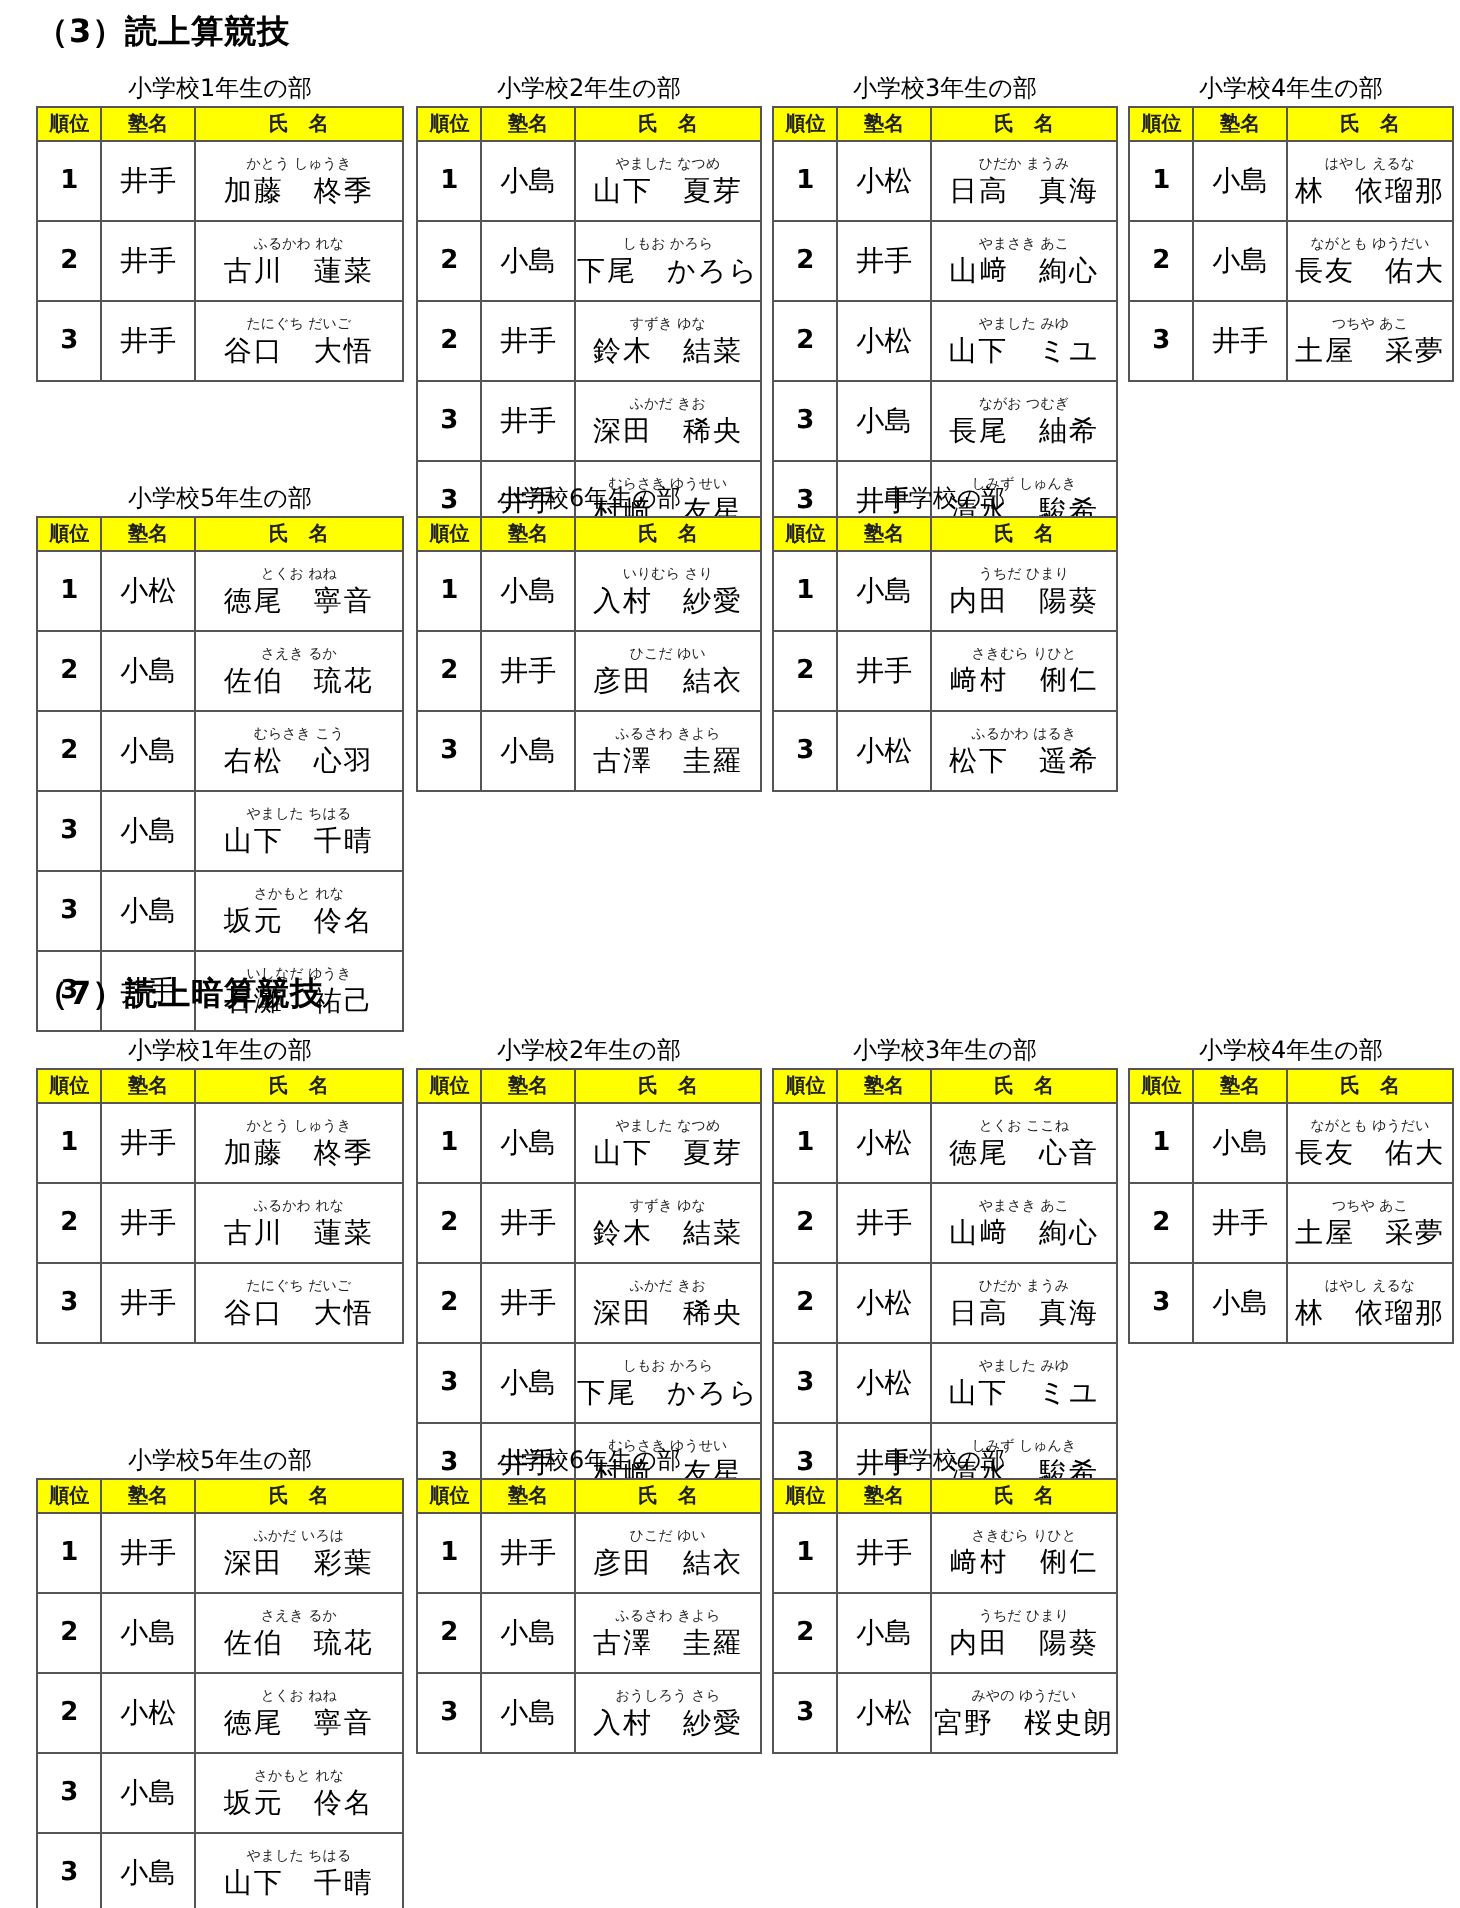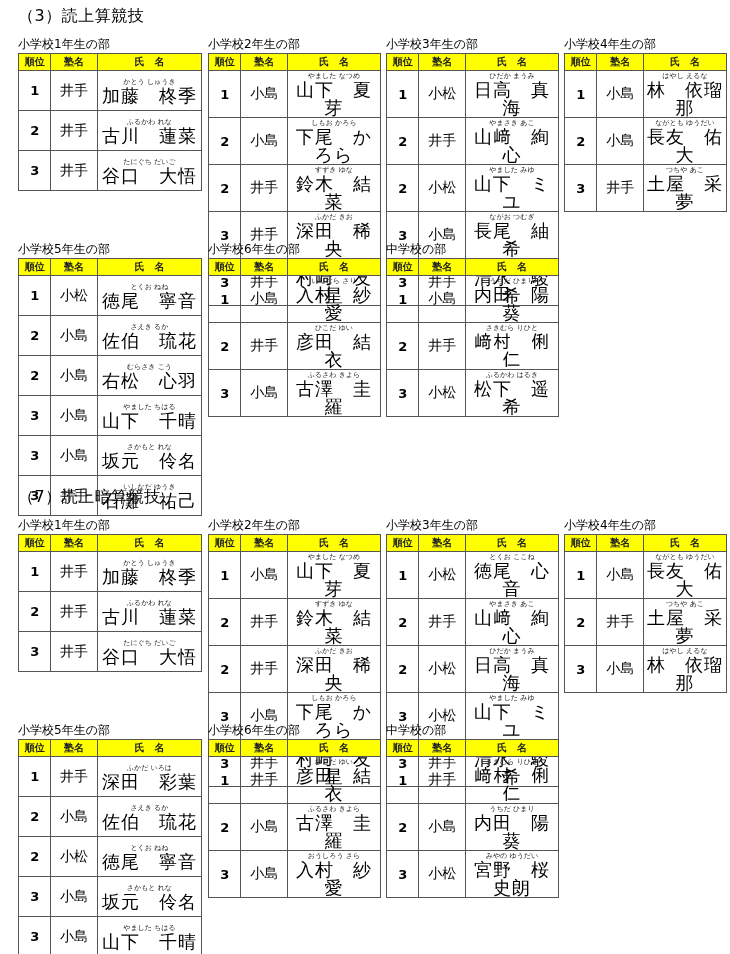--- a/index.html
+++ b/index.html
@@ -1,27 +1,27 @@
 <!DOCTYPE html>
 <html><head>
 <meta charset="utf-8">
 <style>
   html, body { margin:0; padding:0; background:#ffffff; }
   body { width:730px; height:954px; position:relative; overflow:hidden; font-family:"DejaVu Sans", sans-serif; color:#000; }
-  .section-title { position:absolute; left:18px; font-size:16px; font-weight:normal; letter-spacing:0.5px; }
+  .section-title { position:absolute; left:18px; font-size:16px; font-weight:bold; letter-spacing:0.5px; }
   .block { position:absolute; }
-  .block-title { text-align:left; font-size:12px; height:16px; line-height:16px; margin-bottom:1px; }
+  .block-title { text-align:center; font-size:12px; height:16px; line-height:16px; margin-bottom:1px; }
   table { border-collapse:collapse; table-layout:fixed; }
   th { background:#ffff00; font-size:10px; font-weight:bold; height:16px; padding:0; border:1px solid #555; color:#222; }
   td { border:1px solid #555; padding:0; text-align:center; height:39px; vertical-align:middle; }
   td.rank { font-size:13px; font-weight:bold; }
   td.juku { font-size:14px; }
   td.name { position:relative; }
   .kana { display:block; font-size:7px; line-height:9px; color:#222; margin-top:1px; }
-  .kanji { display:block; font-size:18px; line-height:18px; letter-spacing:1px; }
+  .kanji { display:block; font-size:14px; line-height:18px; letter-spacing:1px; }
 </style>
 </head>
 <body>
 
 <div id="root">
     <div class="section-title" style="top: 6px;">（3）読上算競技</div>
     <div class="block" style="left: 18px; top: 36px; width: 184px;">
       <div class="block-title">小学校1年生の部</div>
       <table style="width: 184px;">
         <colgroup>

